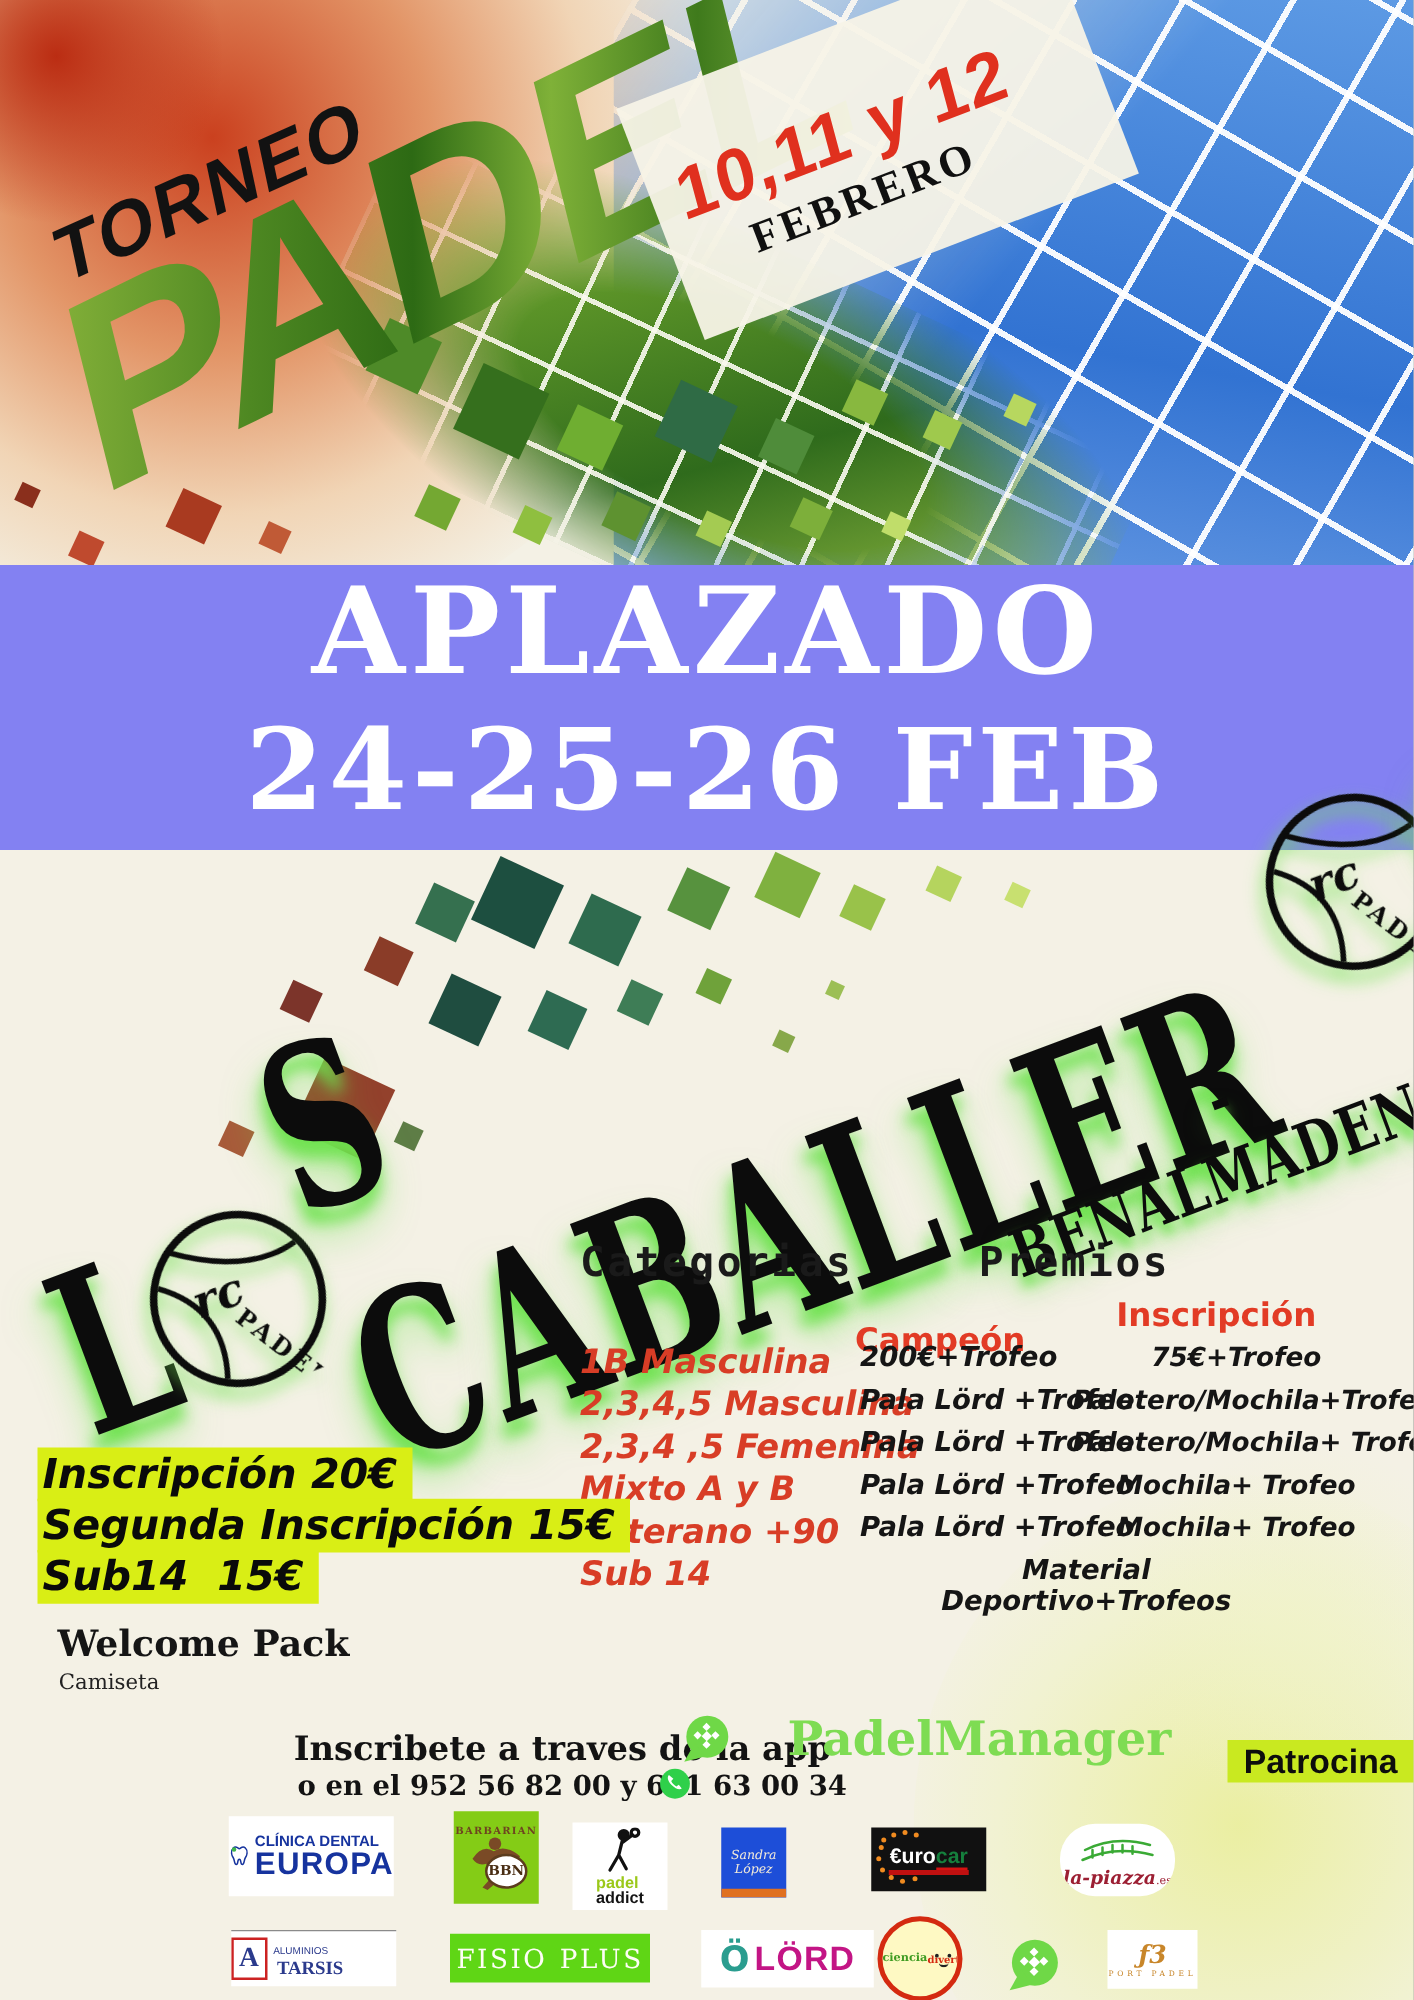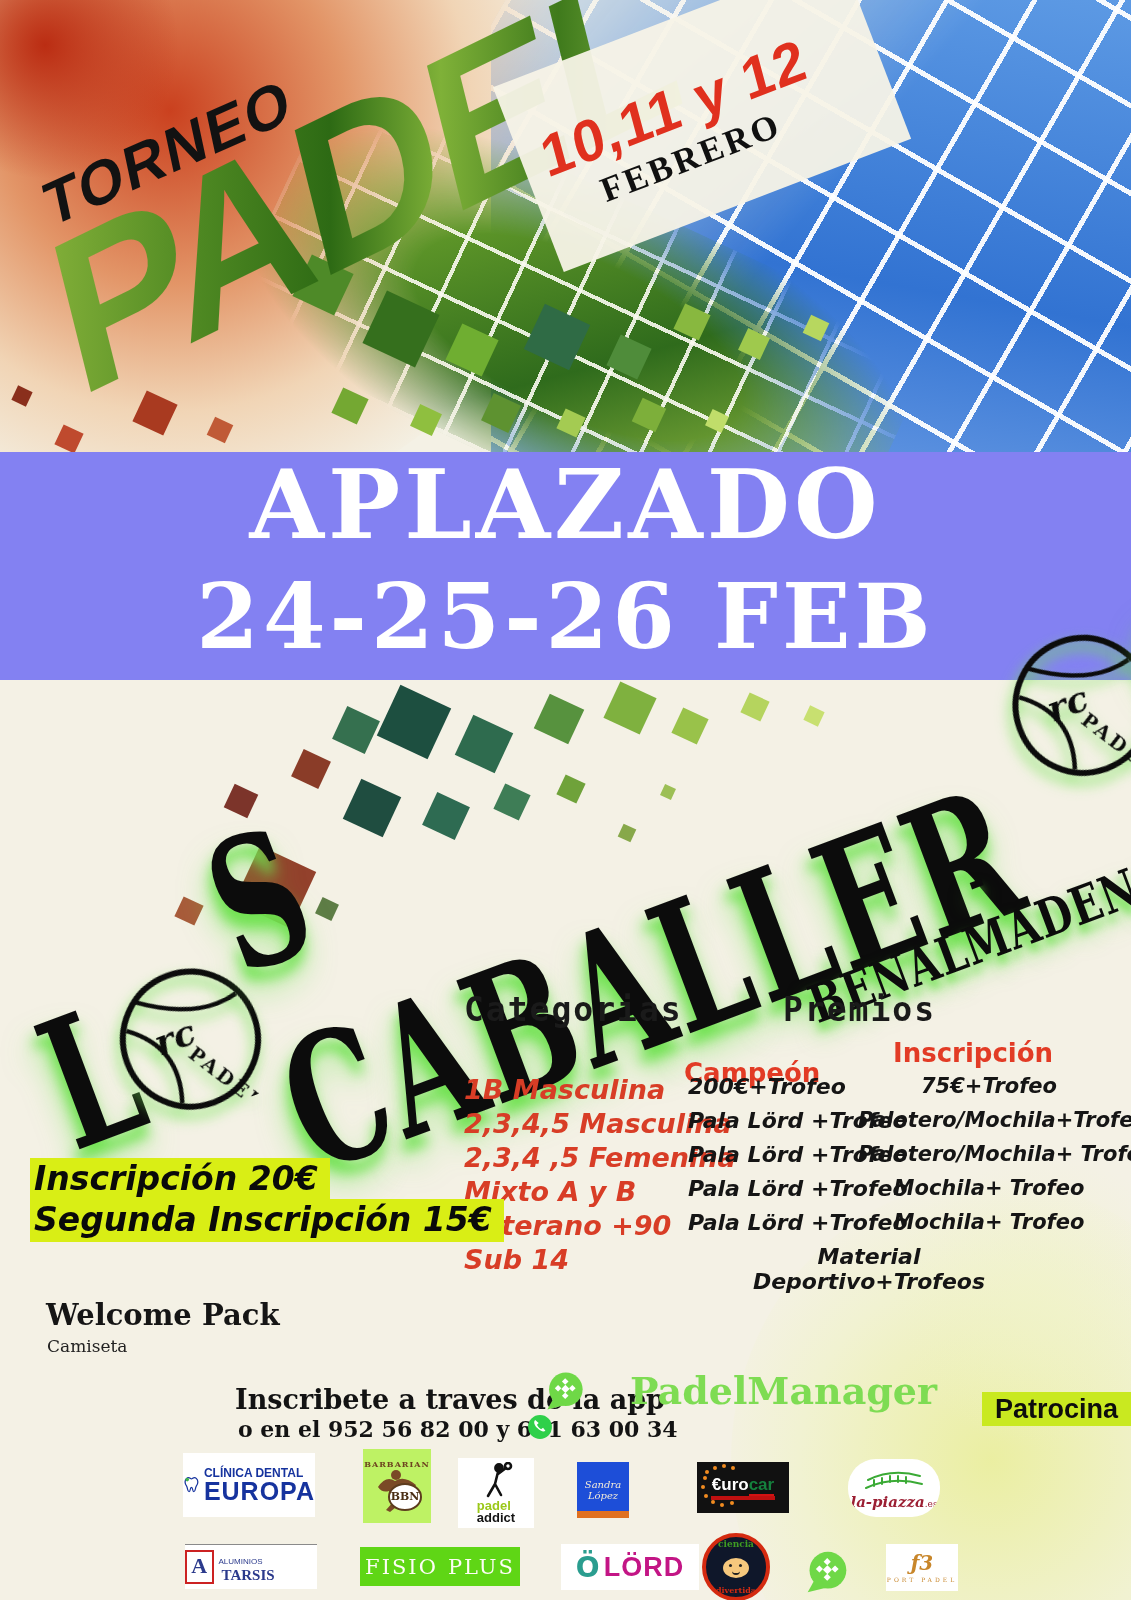--- a/index.html
+++ b/index.html
@@ -110,21 +110,21 @@
     text-align:center;font-family:"Liberation Sans",sans-serif;font-weight:600;
     font-size:27px;line-height:34px;color:#0d0d0d;}
 
   
   .card{position:absolute;background:#ffffff;display:flex;align-items:center;
     justify-content:center;overflow:hidden;}
   .clinica{left:183px;top:1453px;width:132px;height:64px;gap:4px;}
   .clinica .txt{text-align:left;color:#16339e;font-family:"Liberation Sans",sans-serif;line-height:1;}
   .clinica .s1{font-size:12px;font-weight:700;display:block;}
   .clinica .s2{font-size:25px;font-weight:800;display:block;letter-spacing:1px;}
-  .bbn{left:363px;top:1449px;width:68px;height:74px;flex-direction:column;background:#bef264;}
+  .bbn{left:363px;top:1449px;width:68px;height:74px;flex-direction:column;background:#84cc16;}
   .bbn .arc{font-family:"DejaVu Serif",serif;font-size:8px;font-weight:700;color:#6e4520;letter-spacing:1px;}
   .bbn .fig{position:relative;width:54px;height:44px;}
   .bbn .badge{position:absolute;right:2px;bottom:2px;width:30px;height:24px;border:2px solid #5c3c1e;
     border-radius:50%;background:#fff;color:#4a2e14;font-family:"DejaVu Serif",serif;
     font-weight:700;font-size:11px;line-height:24px;text-align:center;}
   .addict{left:458px;top:1458px;width:76px;height:70px;flex-direction:column;}
   .addict .t{line-height:.9;font-family:"Liberation Sans",sans-serif;font-weight:800;font-size:13px;}
   .addict .g{color:#9bc819;display:block;}
   .addict .b{color:#141414;display:block;}
   .sandra{left:577px;top:1462px;width:52px;height:56px;background:#1d4ed8;flex-direction:column;}
@@ -147,21 +147,21 @@
     font-family:"Liberation Serif",serif;font-weight:700;font-size:22px;line-height:28px;text-align:center;}
   .tarsis .txt{color:#2b3a8c;font-family:"Liberation Sans",sans-serif;line-height:1;}
   .tarsis .s1{font-size:8px;display:inline;}
   .tarsis .s2{font-family:"Liberation Serif",serif;font-weight:700;font-size:15px;display:inline;margin-left:3px;}
   .fisio{left:360px;top:1547px;width:160px;height:39px;background:#5fd615;gap:10px;}
   .fisio span{color:#fdfdf5;font-size:21px;letter-spacing:2px;}
   .lord{left:561px;top:1544px;width:138px;height:46px;gap:4px;}
   .lord .o{color:#2a9d8f;font-family:"DejaVu Sans",sans-serif;font-weight:700;font-size:28px;}
   .lord .nm{color:#c31585;font-family:"Liberation Sans",sans-serif;font-weight:800;font-size:27px;letter-spacing:1px;}
   .ciencia{left:702px;top:1533px;width:68px;height:68px;border-radius:50%;border:4px solid #d42a10;
-    background:#0f172a;flex-direction:column;justify-content:space-between;padding:3px 0;box-sizing:border-box;}
+    background:#fef9c3;flex-direction:row;justify-content:space-between;padding:3px 0;box-sizing:border-box;}
   .ciencia .c1{color:#3f9c22;font-weight:700;font-size:9px;line-height:1;}
   .ciencia .face{width:26px;height:20px;background:#f6c87d;border-radius:50%;position:relative;}
   .ciencia .face:before{content:"";position:absolute;left:6px;top:6px;width:3px;height:3px;border-radius:50%;
     background:#222;box-shadow:10px 0 0 #222;}
   .ciencia .face:after{content:"";position:absolute;left:9px;bottom:3px;width:8px;height:4px;
     border-bottom:2px solid #222;border-radius:0 0 8px 8px;}
   .ciencia .c2{color:#d42a10;font-weight:700;font-size:8px;line-height:1;}
   .f3{left:886px;top:1544px;width:72px;height:47px;background:#ffffff;flex-direction:column;}
   .f3 .mk{color:#c8862a;font-style:italic;font-weight:700;font-size:20px;line-height:1;}
   .f3 .nm{color:#c8862a;font-size:6px;letter-spacing:3px;margin-top:3px;}
@@ -291,20 +291,23 @@
       <span class="t-mat">Material Deportivo+Trofeos</span>
     </div>
   </div>
 
   <div class="fee" style="top:1158px;">
     <span>Inscripción 20€</span>
   </div>
   <div class="fee" style="top:1199px;">
     <span>Segunda Inscripción 15€</span>
   </div>
+  <div class="fee" style="top:1240px;">
+    <span>Sub14  15€</span>
+  </div>
 
   <div class="abs welcome">Welcome Pack</div>
   <div class="abs camiseta">Camiseta</div>
 
   <div class="abs reg-line">Inscribete a traves de la app</div>
   <div class="abs pm-logo">
     <svg width="42" height="42" viewBox="0 0 100 100">
       <circle cx="52" cy="46" r="40" fill="#6fd847"></circle>
       <polygon points="8,94 28,58 48,84" fill="#6fd847"></polygon>
       <g fill="#ffffff">

